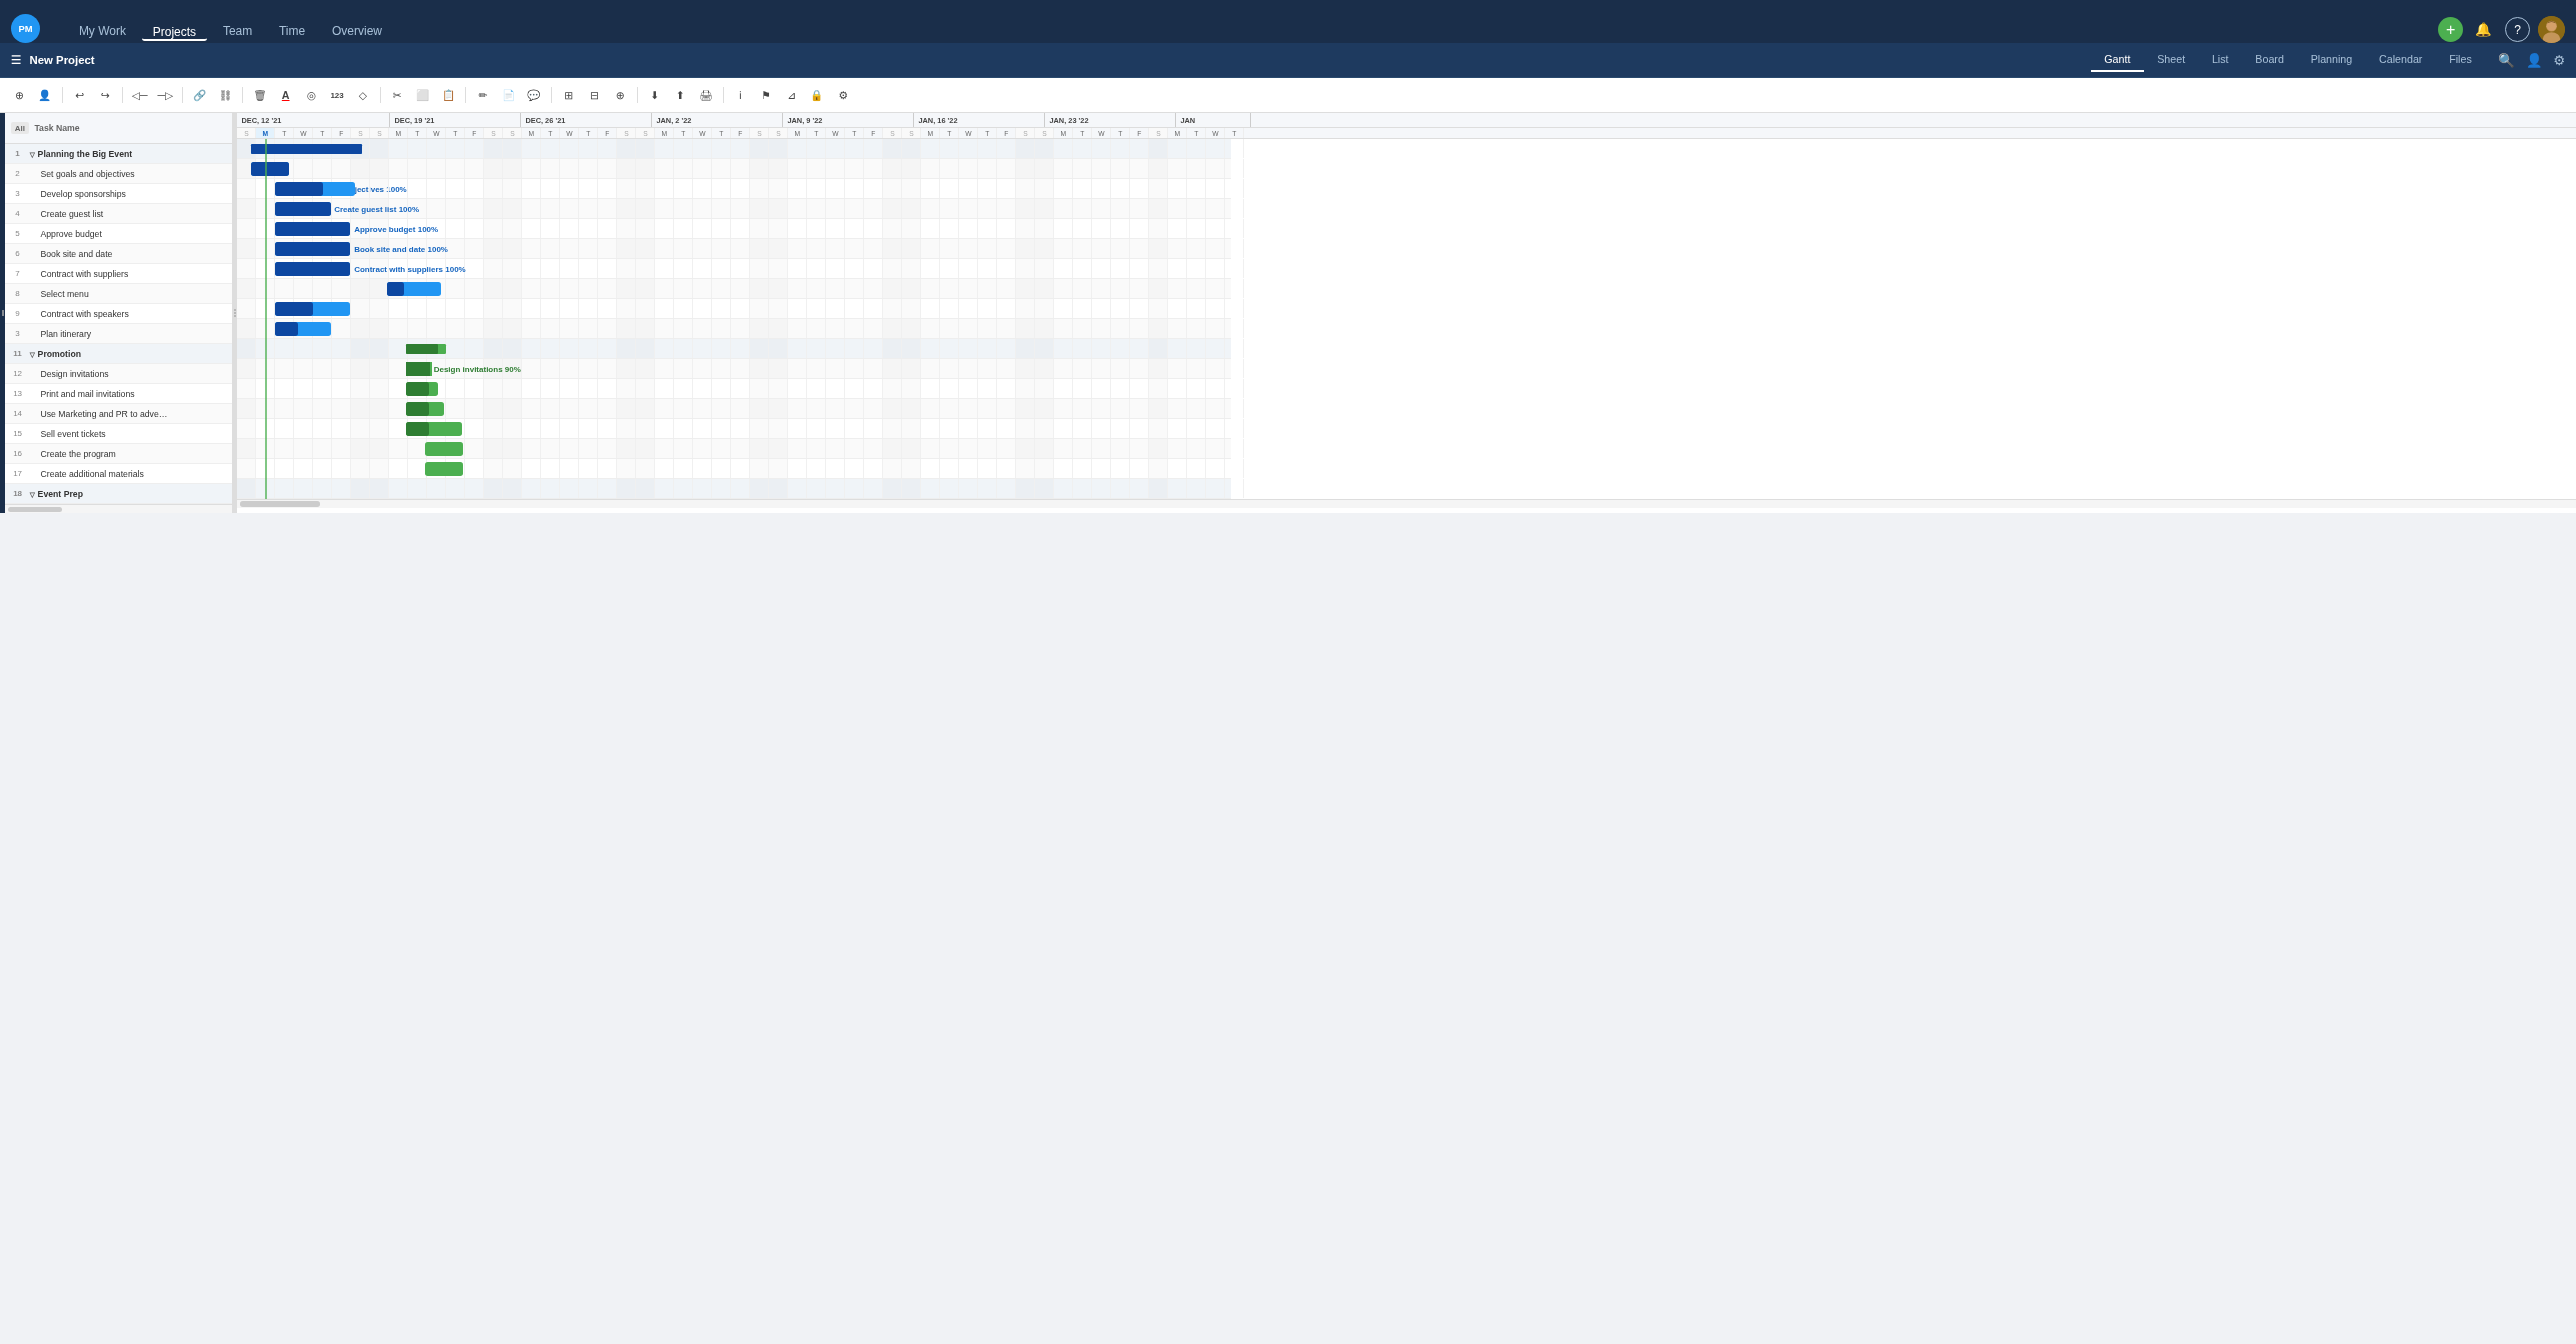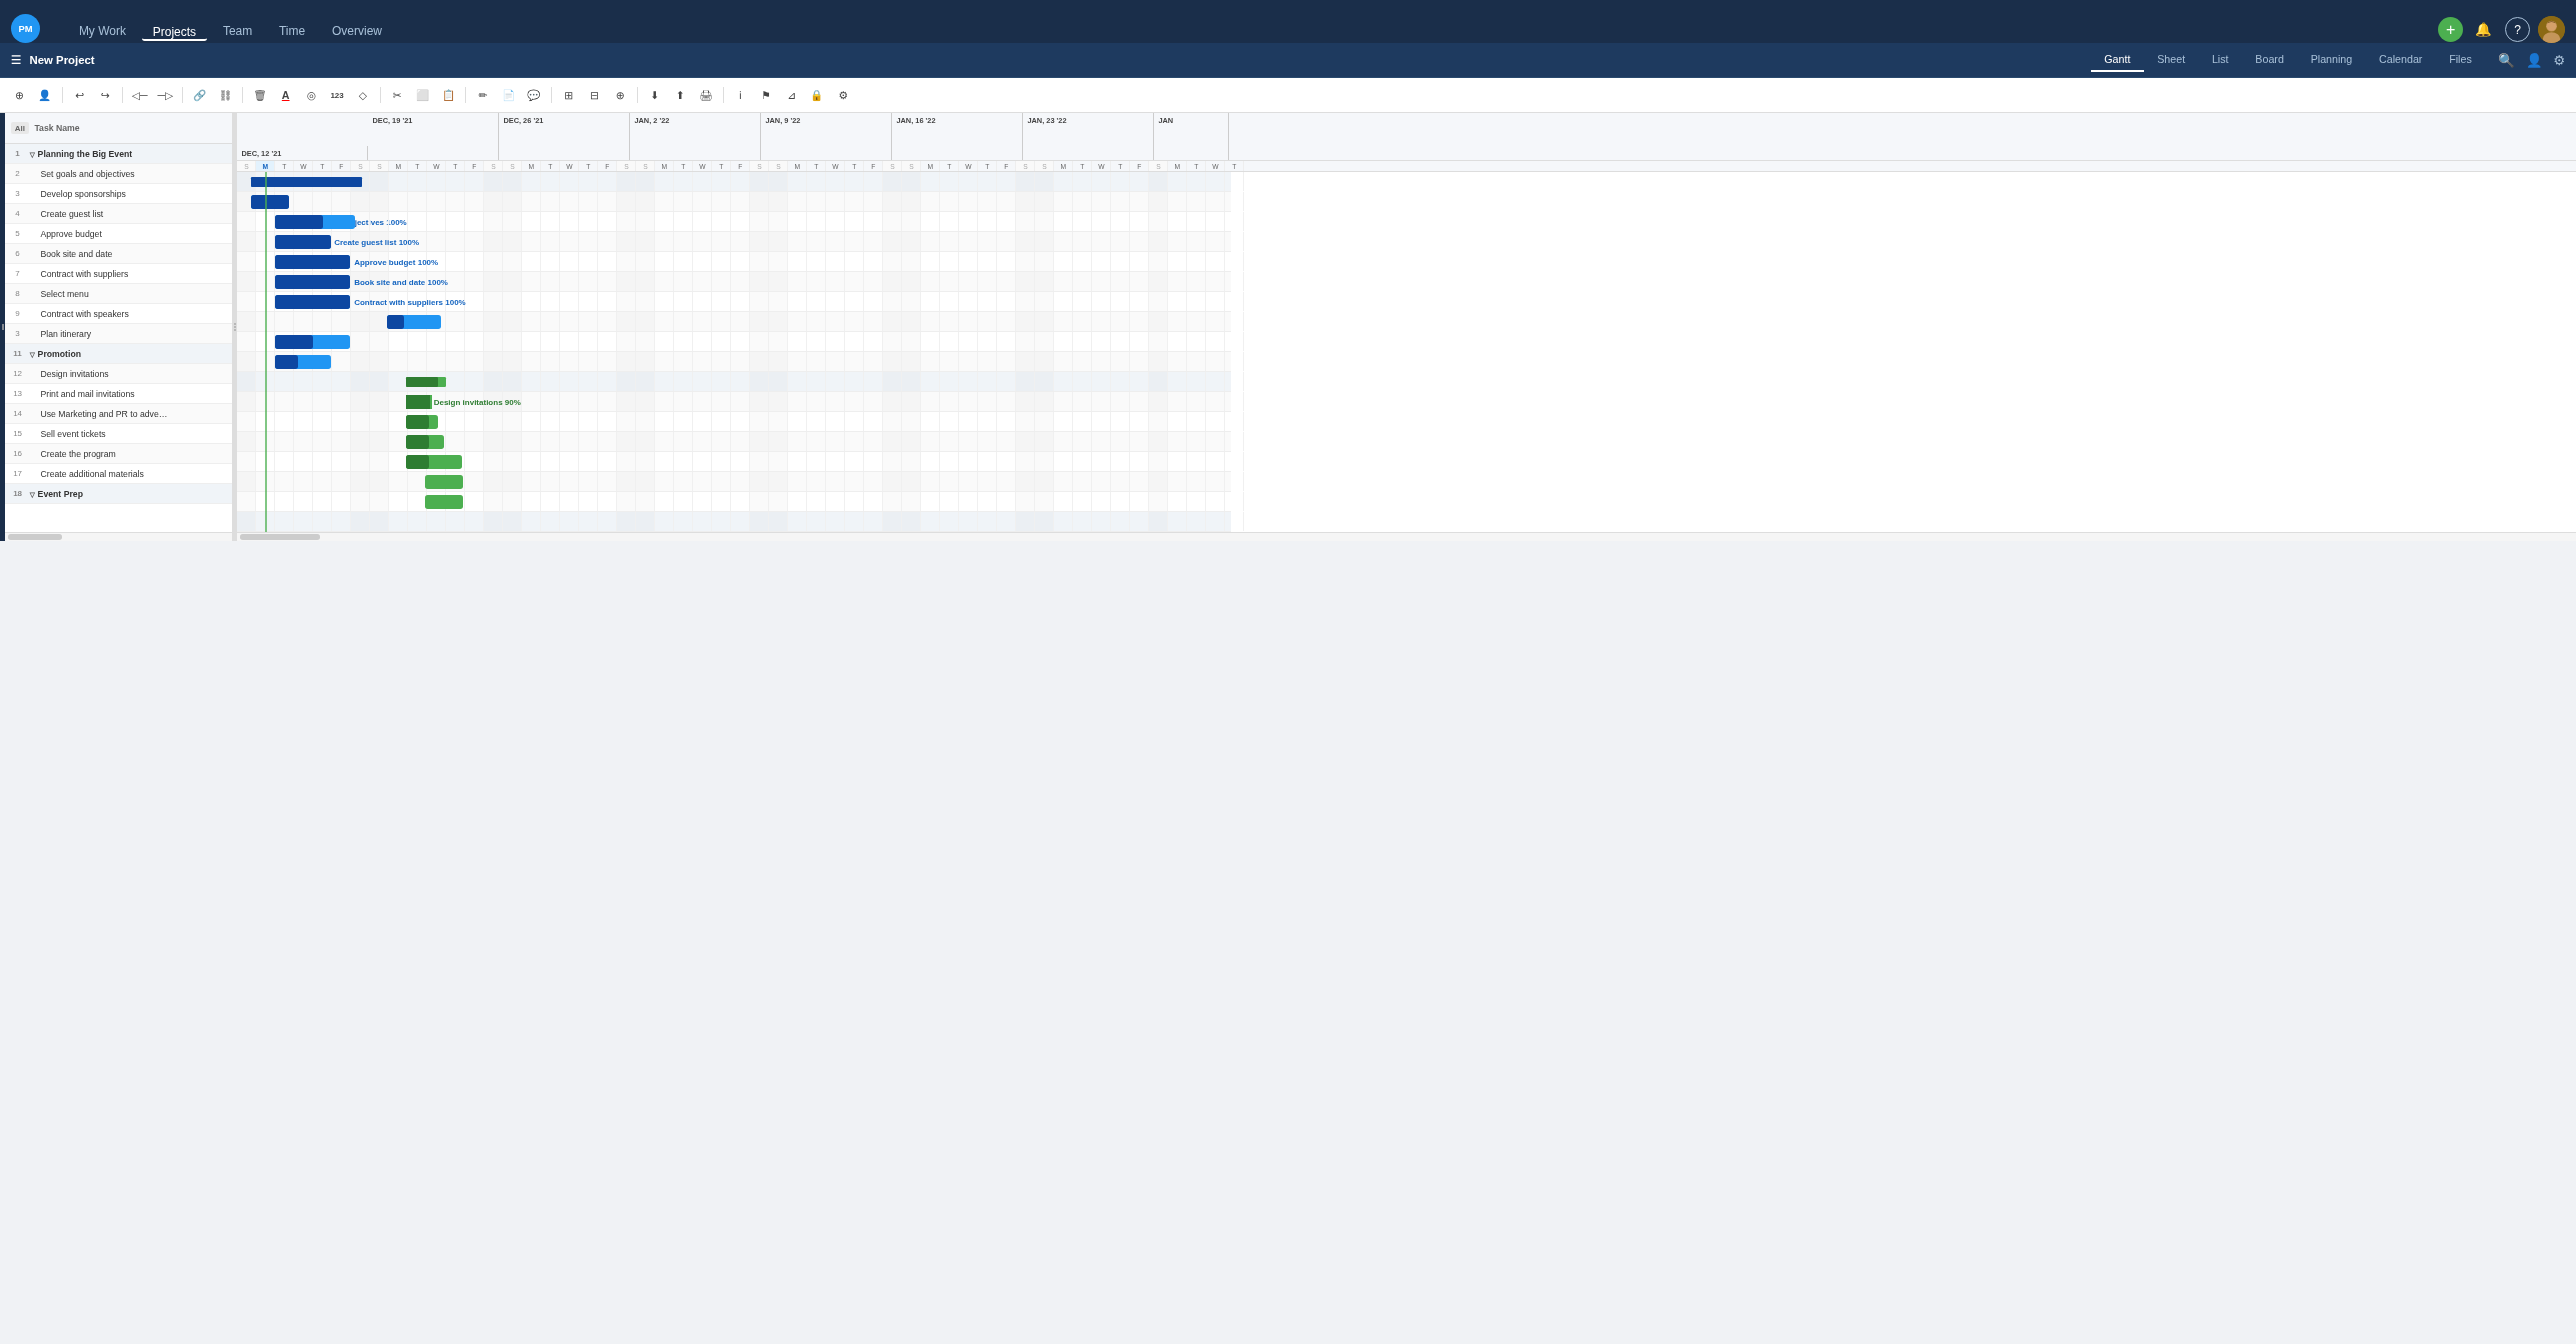--- a/index.html
+++ b/index.html
@@ -349,21 +349,21 @@
     <div style="display:flex;flex-direction:column;gap:1.3px;">
       <div class="dot"></div>
         <div class="dot"></div>
         <div class="dot"></div>
     </div>
   </div>
 
   <div class="right-panel" id="right-panel">
     <div class="gantt-header" id="gantt-header">
         <div class="date-row">
-          <div class="date-week" style="width: 131px; margin-top: 33px;">DEC, 12 '21</div>
+          <div class="date-week" style="width: 153px;">DEC, 12 '21</div>
           <div class="date-week" style="width: 131px;">DEC, 19 '21</div>
           <div class="date-week" style="width: 131px;">DEC, 26 '21</div>
           <div class="date-week" style="width: 131px;">JAN, 2 '22</div>
           <div class="date-week" style="width: 131px;">JAN, 9 '22</div>
           <div class="date-week" style="width: 131px;">JAN, 16 '22</div>
           <div class="date-week" style="width: 131px;">JAN, 23 '22</div>
           <div class="date-week" style="width: 75px;">JAN</div>
         </div>
         <div class="day-row">
           <div class="day-cell weekend" style="width: 19px;">S</div>

